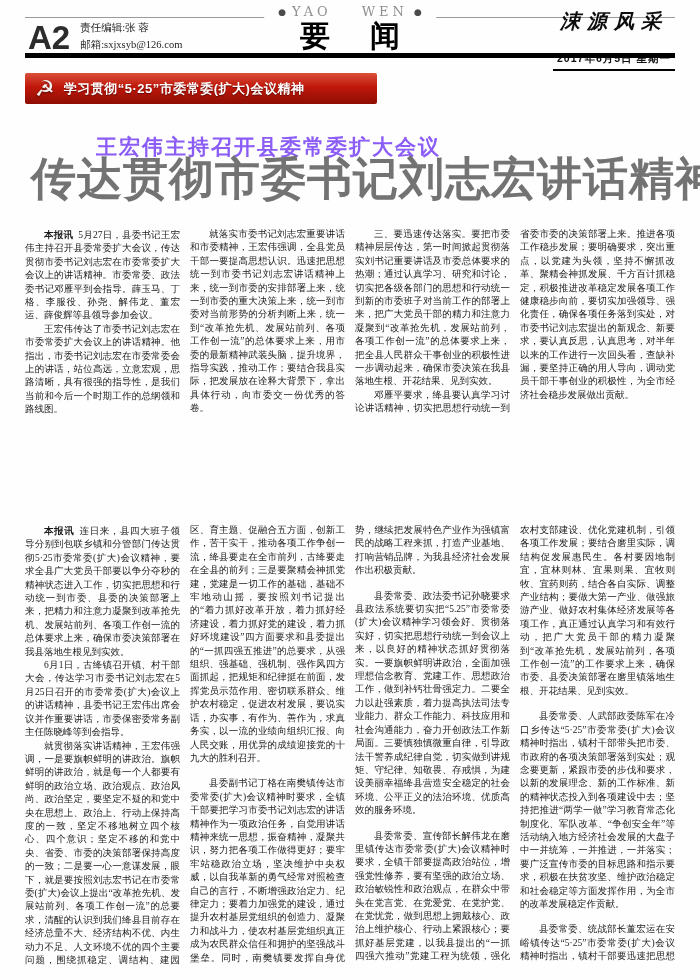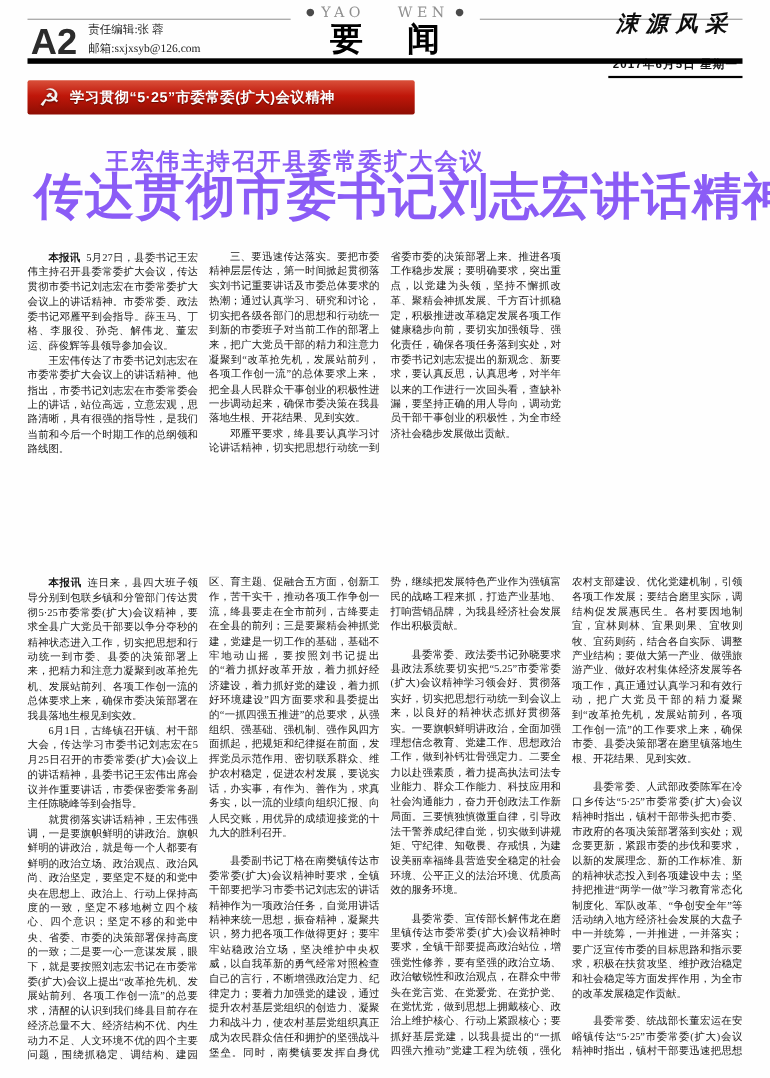--- a/index.html
+++ b/index.html
@@ -38,21 +38,21 @@
     border-radius:2px;
   }
   .emblem{font-size:22px;line-height:1;color:#f3f3f1;text-shadow:0 1px 2px rgba(0,0,0,.55);}
   .topic-text{font-family:"Liberation Sans",sans-serif;font-size:13px;font-weight:bold;
     color:#fff;letter-spacing:.5px;text-shadow:0 1px 1px rgba(0,0,0,.45);white-space:nowrap;}
   
   .kicker{position:absolute;left:96px;top:133px;font-family:"Liberation Sans",sans-serif;
     font-size:21px;font-weight:800;color:#8b5cf6;letter-spacing:2px;white-space:nowrap;}
   .headline-main{position:absolute;left:31px;top:154px;width:650px;
     font-family:"Liberation Sans",sans-serif;font-size:45px;font-weight:900;
-    color:#8b5cf6;letter-spacing:1px;line-height:1.1;white-space:nowrap;}
+    color:#737373;letter-spacing:1px;line-height:1.1;white-space:nowrap;}
   
   .cols{
     position:absolute;left:25px;width:650px;overflow:hidden;
     column-count:4;column-gap:10px;column-fill:auto;
     font-size:9.5px;line-height:13.4px;text-align:justify;color:#191919;
   }
   .cols-a1{top:228px;height:200px;}
   .cols-a2{top:524px;height:452px;}
   .para{margin:0;text-indent:2em;}
   .para b{margin-right:.55em;font-family:"Liberation Sans",sans-serif;margin-top:16px;}
@@ -103,20 +103,21 @@
     <span class="topic-text">学习贯彻“5·25”市委常委(扩大)会议精神</span>
   </div>
 
   <div class="kicker">王宏伟主持召开县委常委扩大会议</div>
   <div class="headline-main">传达贯彻市委书记刘志宏讲话精神</div>
 
   <div class="cols cols-a1">
     <p class="para"><b>本报讯</b><span>5月27日，县委书记王宏伟主持召开县委常委扩大会议，传达贯彻市委书记刘志宏在市委常委扩大会议上的讲话精神。市委常委、政法委书记邓雁平到会指导。薛玉马、丁格、李服役、孙尧、解伟龙、董宏运、薛俊辉等县领导参加会议。</span></p>
     <div>
         <p class="para">王宏伟传达了市委书记刘志宏在市委常委扩大会议上的讲话精神。他指出，市委书记刘志宏在市委常委会上的讲话，站位高远，立意宏观，思路清晰，具有很强的指导性，是我们当前和今后一个时期工作的总纲领和路线图。</p>
+        <p class="para">就落实市委书记刘志宏重要讲话和市委精神，王宏伟强调，全县党员干部一要提高思想认识。迅速把思想统一到市委书记刘志宏讲话精神上来，统一到市委的安排部署上来，统一到市委的重大决策上来，统一到市委对当前形势的分析判断上来，统一到“改革抢先机、发展站前列、各项工作创一流”的总体要求上来，用市委的最新精神武装头脑，提升境界，指导实践，推动工作；要结合我县实际，把发展放在诠释大背景下，拿出具体行动，向市委交一份优秀的答卷。</p>
         <p class="para">三、要迅速传达落实。要把市委精神层层传达，第一时间掀起贯彻落实刘书记重要讲话及市委总体要求的热潮；通过认真学习、研究和讨论，切实把各级各部门的思想和行动统一到新的市委班子对当前工作的部署上来，把广大党员干部的精力和注意力凝聚到“改革抢先机，发展站前列，各项工作创一流”的总体要求上来，把全县人民群众干事创业的积极性进一步调动起来，确保市委决策在我县落地生根、开花结果、见到实效。</p>
         <p class="para">邓雁平要求，绛县要认真学习讨论讲话精神，切实把思想行动统一到省委市委的决策部署上来。推进各项工作稳步发展；要明确要求，突出重点，以党建为头领，坚持不懈抓改革、聚精会神抓发展、千方百计抓稳定，积极推进改革稳定发展各项工作健康稳步向前，要切实加强领导、强化责任，确保各项任务落到实处，对市委书记刘志宏提出的新观念、新要求，要认真反思，认真思考，对半年以来的工作进行一次回头看，查缺补漏，要坚持正确的用人导向，调动党员干部干事创业的积极性，为全市经济社会稳步发展做出贡献。</p>
       </div>
   </div>
 
 
   <div class="cols cols-a2">
     <p class="para"><b>本报讯</b><span>连日来，县四大班子领导分别到包联乡镇和分管部门传达贯彻5·25市委常委(扩大)会议精神，要求全县广大党员干部要以争分夺秒的精神状态进入工作，切实把思想和行动统一到市委、县委的决策部署上来，把精力和注意力凝聚到改革抢先机、发展站前列、各项工作创一流的总体要求上来，确保市委决策部署在我县落地生根见到实效。</span></p>
     <div>
         <p class="para">6月1日，古绛镇召开镇、村干部大会，传达学习市委书记刘志宏在5月25日召开的市委常委(扩大)会议上的讲话精神，县委书记王宏伟出席会议并作重要讲话，市委保密委常务副主任陈晓峰等到会指导。</p>

